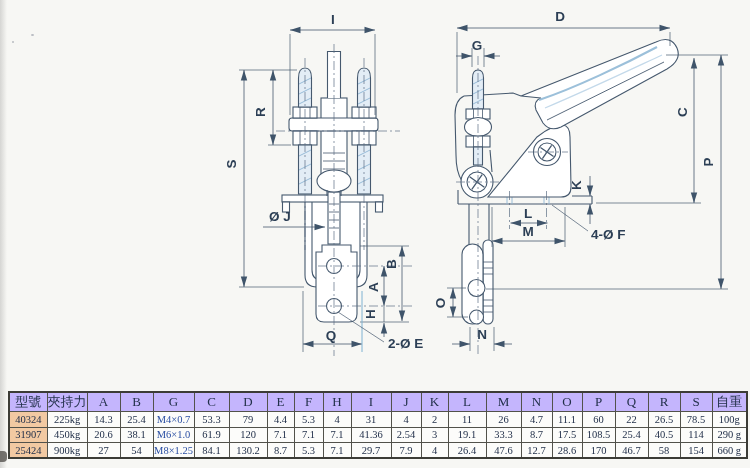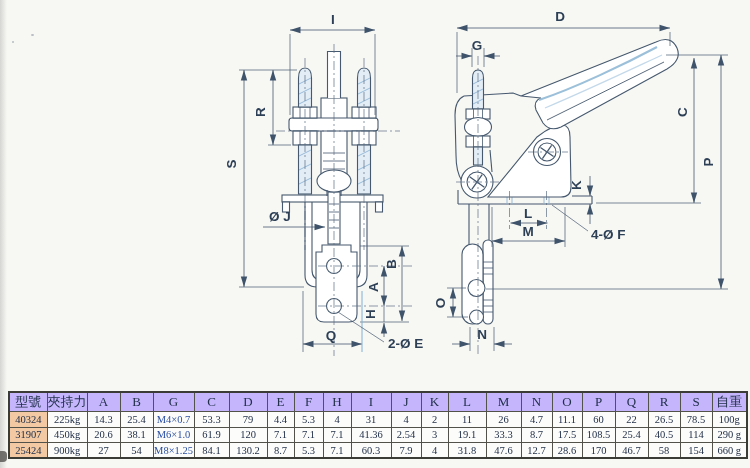--- a/index.html
+++ b/index.html
@@ -337,24 +337,24 @@
       <td>25424</td>
         <td>900kg</td>
         <td>27</td>
         <td>54</td>
         <td>M8×1.25</td>
         <td>84.1</td>
         <td>130.2</td>
         <td>8.7</td>
         <td>5.3</td>
         <td>7.1</td>
-        <td>60.3</td>
+        <td>29.7</td>
         <td>7.9</td>
         <td>4</td>
-        <td>31.8</td>
+        <td>26.4</td>
         <td>47.6</td>
         <td>12.7</td>
         <td>28.6</td>
         <td>170</td>
         <td>46.7</td>
         <td>58</td>
         <td>154</td>
         <td>660 g</td>
     </tr>
   </tbody>

